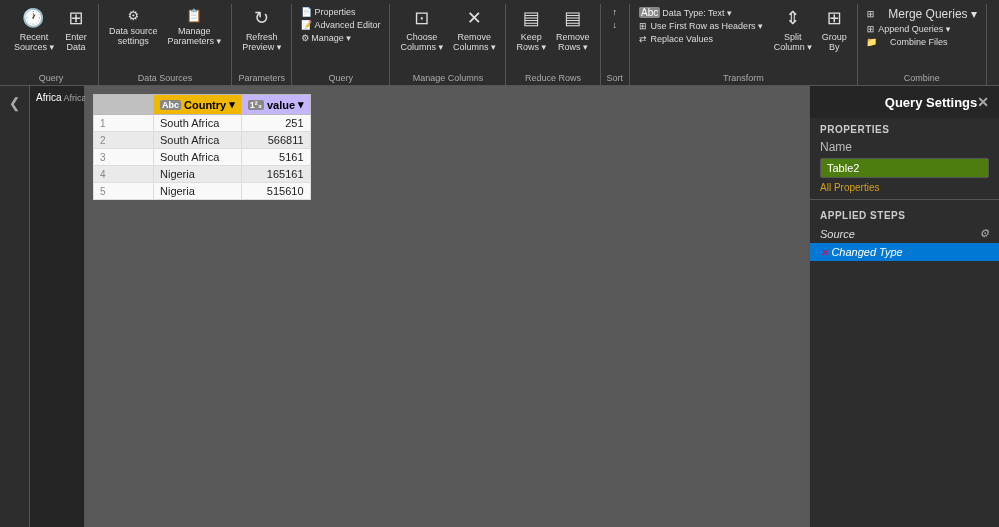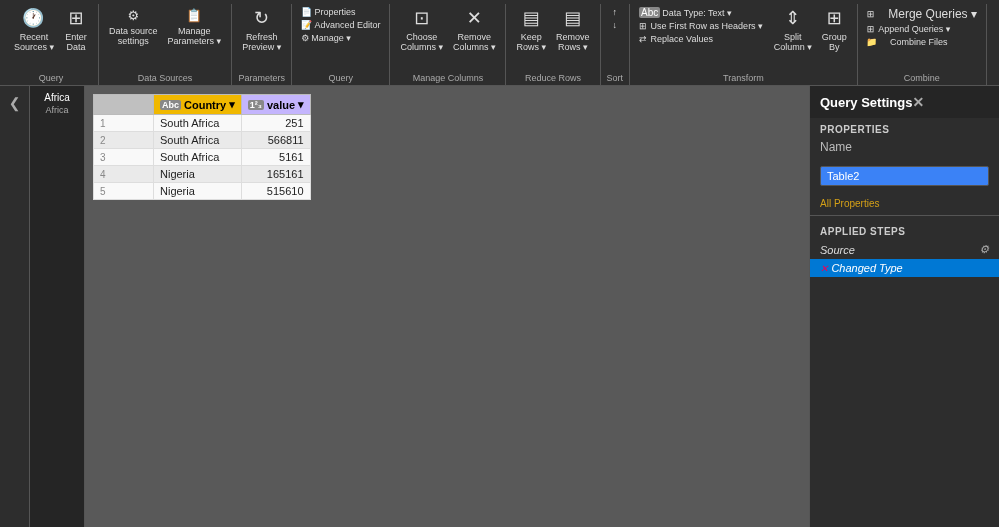--- a/index.html
+++ b/index.html
@@ -35,25 +35,25 @@
     .data-table th .col-header { display: flex; align-items: center; gap: 3px; }
     .data-table th .col-type-icon { font-size: 9px; background: #888; color: #fff; padding: 0 2px; border-radius: 2px; }
     .data-table td { padding: 2px 6px; border: 1px solid #ddd; text-align: right; min-width: 60px; }
     .data-table td.text-left { text-align: left; }
     .data-table tr:nth-child(odd) { background: #f9f9f9; }
     .data-table tr:nth-child(even) { background: #eaeaea; }
     .row-num { color: #888; text-align: right; padding: 2px 4px; font-size: 10px; }
 
     
     .right-panel { width: 190px; background: #2d2d2d; border-left: 1px solid #555; display: flex; flex-direction: column; }
-    .right-panel-header { background: #252525; padding: 8px 10px; font-size: 13px; font-weight: 600; color: #fff; display: flex; justify-content: flex-start; align-items: center; }
+    .right-panel-header { background: #252525; padding: 8px 10px; font-size: 13px; font-weight: 600; color: #fff; display: flex; justify-content: flex-end; align-items: center; }
     .right-panel-close { cursor: pointer; color: #aaa; font-size: 14px; }
     .section-title { font-size: 10px; font-weight: 700; color: #ccc; padding: 6px 10px 3px 10px; letter-spacing: 0.5px; }
     .prop-label { font-size: 12px; color: #bbb; padding: 2px 10px; }
-    .prop-value { background: #3b82f6; border: 1px solid #555; color: #fff; font-size: 11px; padding: 3px 6px; margin: 10px 10px; border-radius: 2px; }
+    .prop-value { background: #4d7c0f; border: 1px solid #555; color: #fff; font-size: 11px; padding: 3px 6px; margin: 2px 10px; border-radius: 2px; }
     .all-props-link { color: #d4a017; font-size: 10px; padding: 2px 10px; cursor: pointer; }
     .divider { height: 1px; background: #555; margin: 4px 0; }
     .applied-step { display: flex; align-items: center; padding: 3px 10px; cursor: pointer; font-size: 11px; color: #ddd; font-style: italic; }
     .applied-step .step-gear { margin-left: auto; font-size: 11px; color: #aaa; cursor: pointer; }
     .applied-step.selected { background: #0078d4; color: #fff; }
     .applied-step .error-icon { color: #e05; font-size: 10px; margin-right: 3px; }
   </style>
 </head>
 <body>
 
@@ -204,21 +204,21 @@
   </div>
 </div>
 
 <div class="main">
 
   <div class="left-panel">
     <div class="collapse-btn">❮</div>
   </div>
 
   <div style="width:55px;background:#252525;border-right:1px solid #555;display:flex;flex-direction:column;padding:4px 2px;">
-    <div style="font-size:10px;color:#aaa;padding:2px 4px;display:flex;align-items:center;gap:2px;cursor:pointer;flex-direction:column;">
+    <div style="font-size:10px;color:#aaa;padding:2px 4px;display:flex;align-items:center;gap:2px;cursor:pointer;">
       <span style="color:#fff;font-size:10px;">Africa</span>
       <span style="color:#aaa;font-size:9px;">Africa</span>
     </div>
   </div>
 
   <div class="data-area">
     <div class="table-container">
       <table class="data-table">
         <thead>
           <tr>

